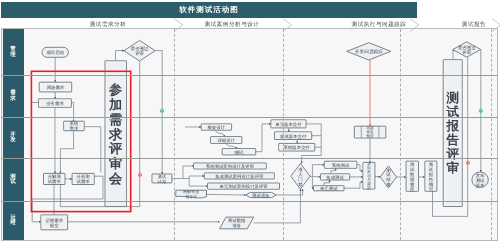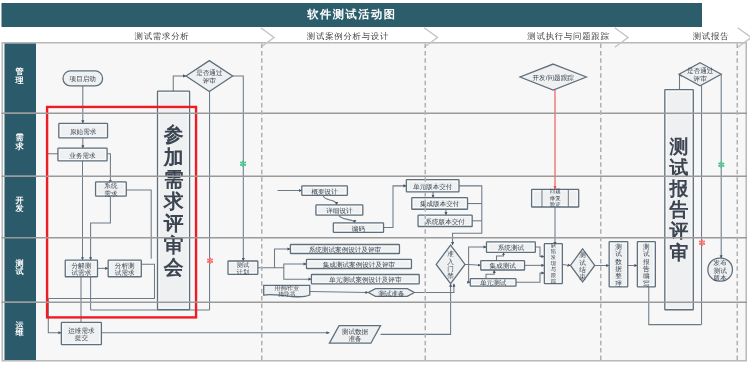--- a/index.html
+++ b/index.html
@@ -1,19 +1,19 @@
 <!DOCTYPE html>
 <html><head>
 <meta charset="utf-8">
 <style>
   html,body{margin:0;padding:0;}
   body{width:500px;height:244px;background:#ffffff;font-family:"Liberation Sans",sans-serif;overflow:hidden;}
   #root{position:relative;width:500px;height:244px;background:#fff;}
 
-  .title-bar{position:absolute;left:1px;top:2px;width:467px;height:16px;background:#2c5d6b;display:flex;align-items:center;justify-content:center;}
+  .title-bar{position:absolute;left:1px;top:2px;width:416px;height:16px;background:#2c5d6b;display:flex;align-items:center;justify-content:center;}
   .title-bar .t{color:#fff;font-size:7.5px;font-weight:bold;letter-spacing:1px;line-height:1;}
 
   .phase-row{position:absolute;left:0;top:18px;width:500px;height:14px;}
   .phase-lbl{position:absolute;top:0;height:14px;display:flex;align-items:center;justify-content:center;font-size:5.6px;color:#44444a;letter-spacing:.5px;}
   .chev{position:absolute;top:18px;width:11px;height:14px;}
 
   .grid{position:absolute;left:1px;top:28px;width:497px;height:213px;background:#f7f7f7;border:1px solid #b9b9b9;box-sizing:border-box;}
   .lane-hdr{position:absolute;left:2.5px;width:21px;background:#2b5a6a;box-sizing:border-box;}
   .lane-hdr .lt{position:absolute;left:0;right:0;top:50%;transform:translateY(-50%);text-align:center;color:#ffffff;font-size:5.4px;line-height:5.6px;font-weight:600;}
   .hsep{position:absolute;left:1px;width:497px;height:1px;background:#9a9a9a;}

